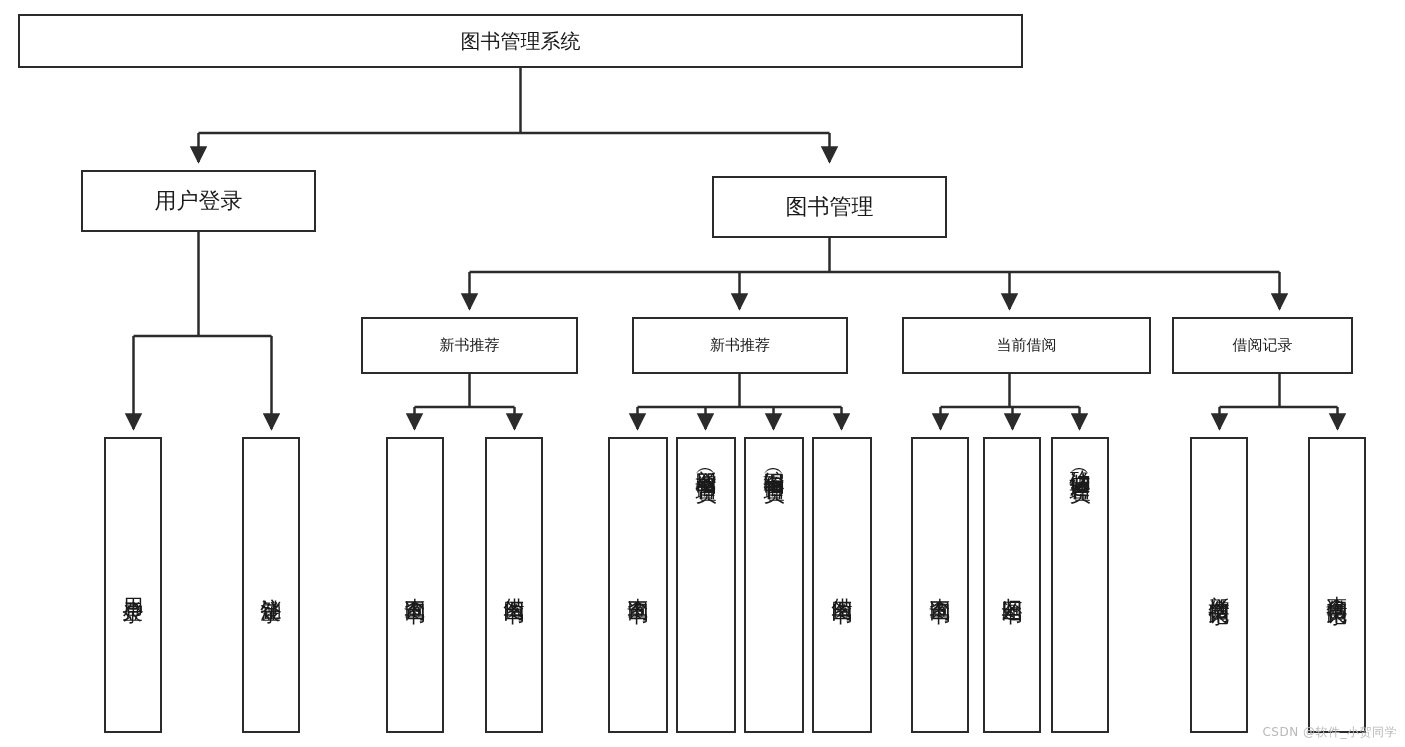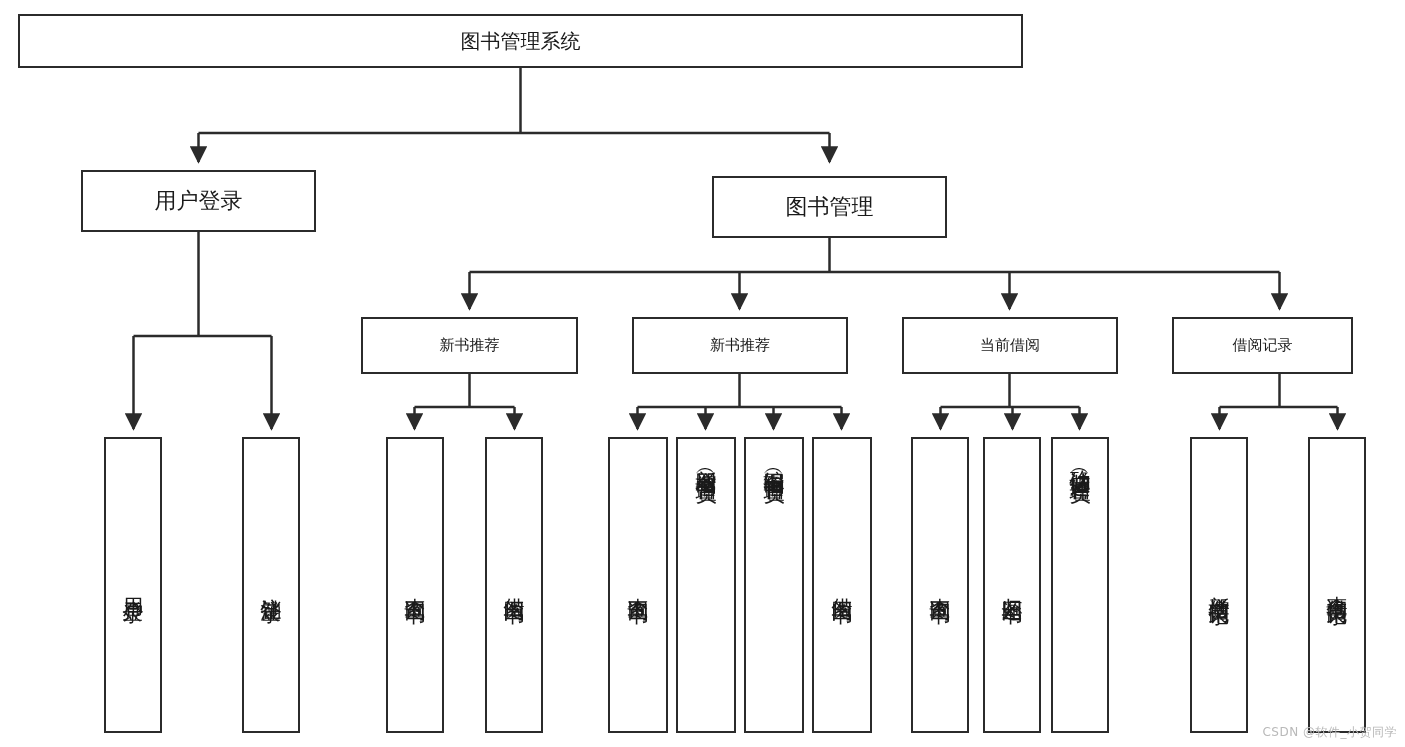--- a/index.html
+++ b/index.html
@@ -146,21 +146,21 @@
   <div class="node lvl2" style="left: 712px; top: 176px; width: 235px; height: 62px;">
     <span class="label-h">图书管理</span>
   </div>
 
   <div class="node lvl3" style="left: 361px; top: 317px; width: 217px; height: 57px;">
     <span class="label-h">新书推荐</span>
   </div>
   <div class="node lvl3" style="left: 632px; top: 317px; width: 216px; height: 57px;">
     <span class="label-h">新书推荐</span>
   </div>
-  <div class="node lvl3" style="left: 902px; top: 317px; width: 216px; height: 57px;">
+  <div class="node lvl3" style="left: 902px; top: 317px; width: 249px; height: 57px;">
     <span class="label-h">当前借阅</span>
   </div>
   <div class="node lvl3" style="left: 1172px; top: 317px; width: 181px; height: 57px;">
     <span class="label-h">借阅记录</span>
   </div>
 
   <div class="node leaf short" style="left: 104px; top: 437px; width: 58px; height: 296px;">
     <span class="vlabel">用户登录</span>
   </div>
   <div class="node leaf short" style="left: 242px; top: 437px; width: 58px; height: 296px;">

